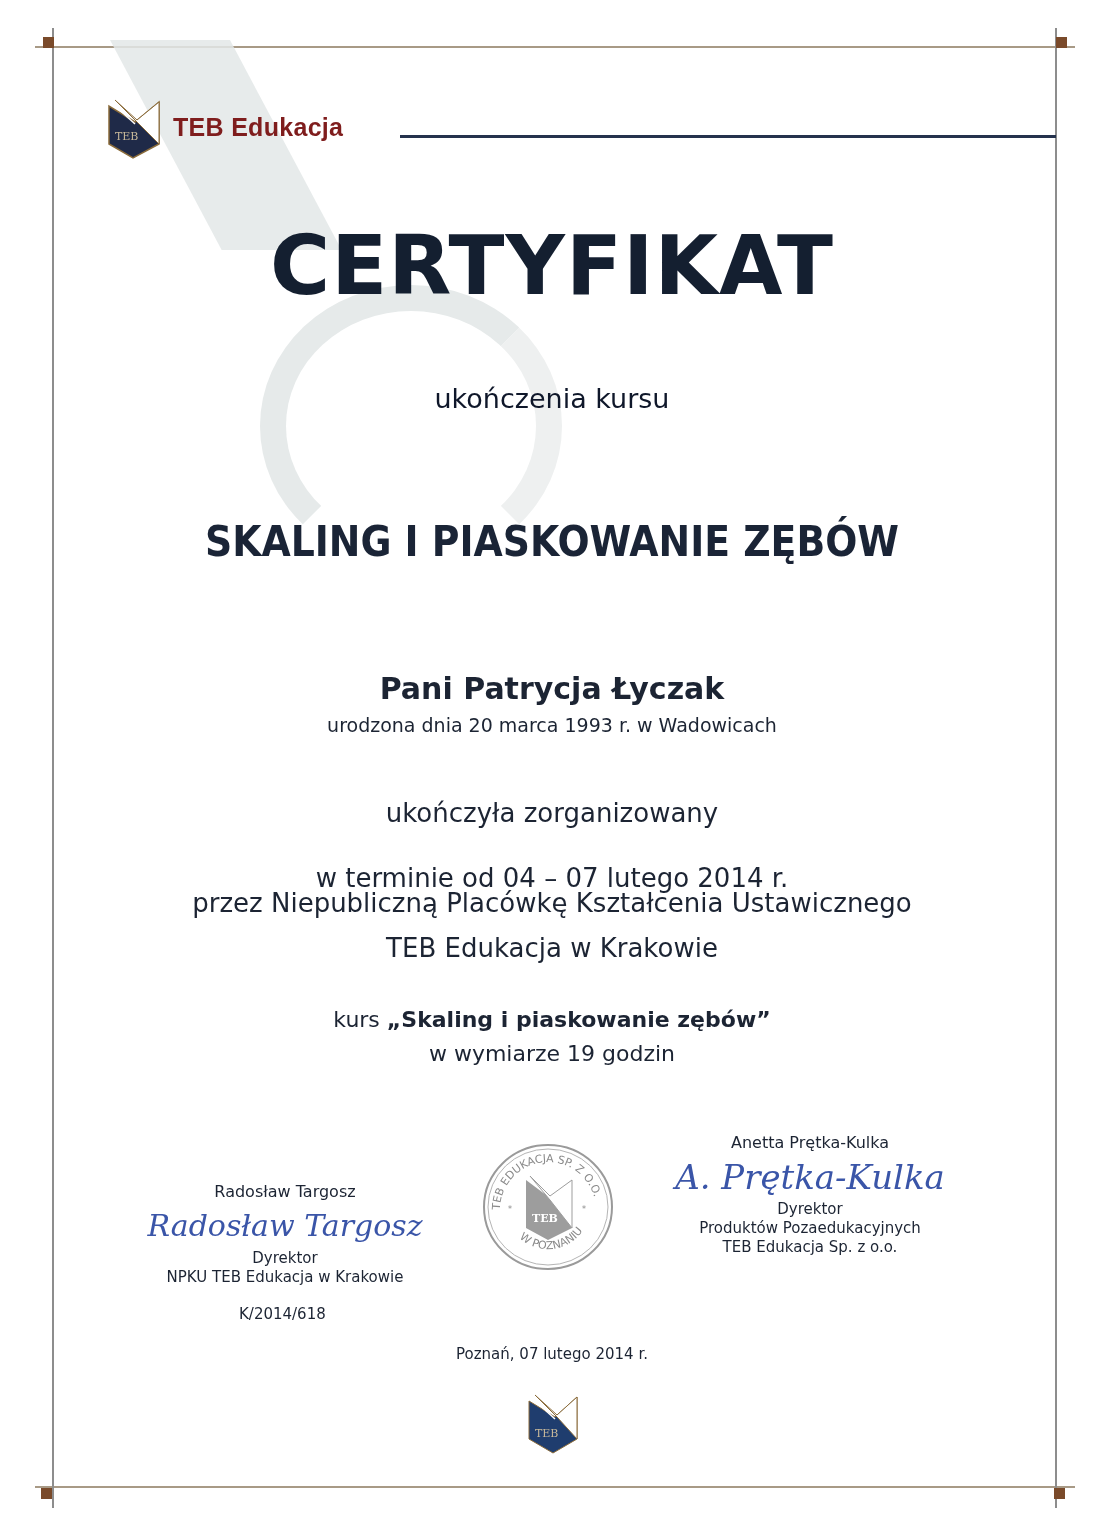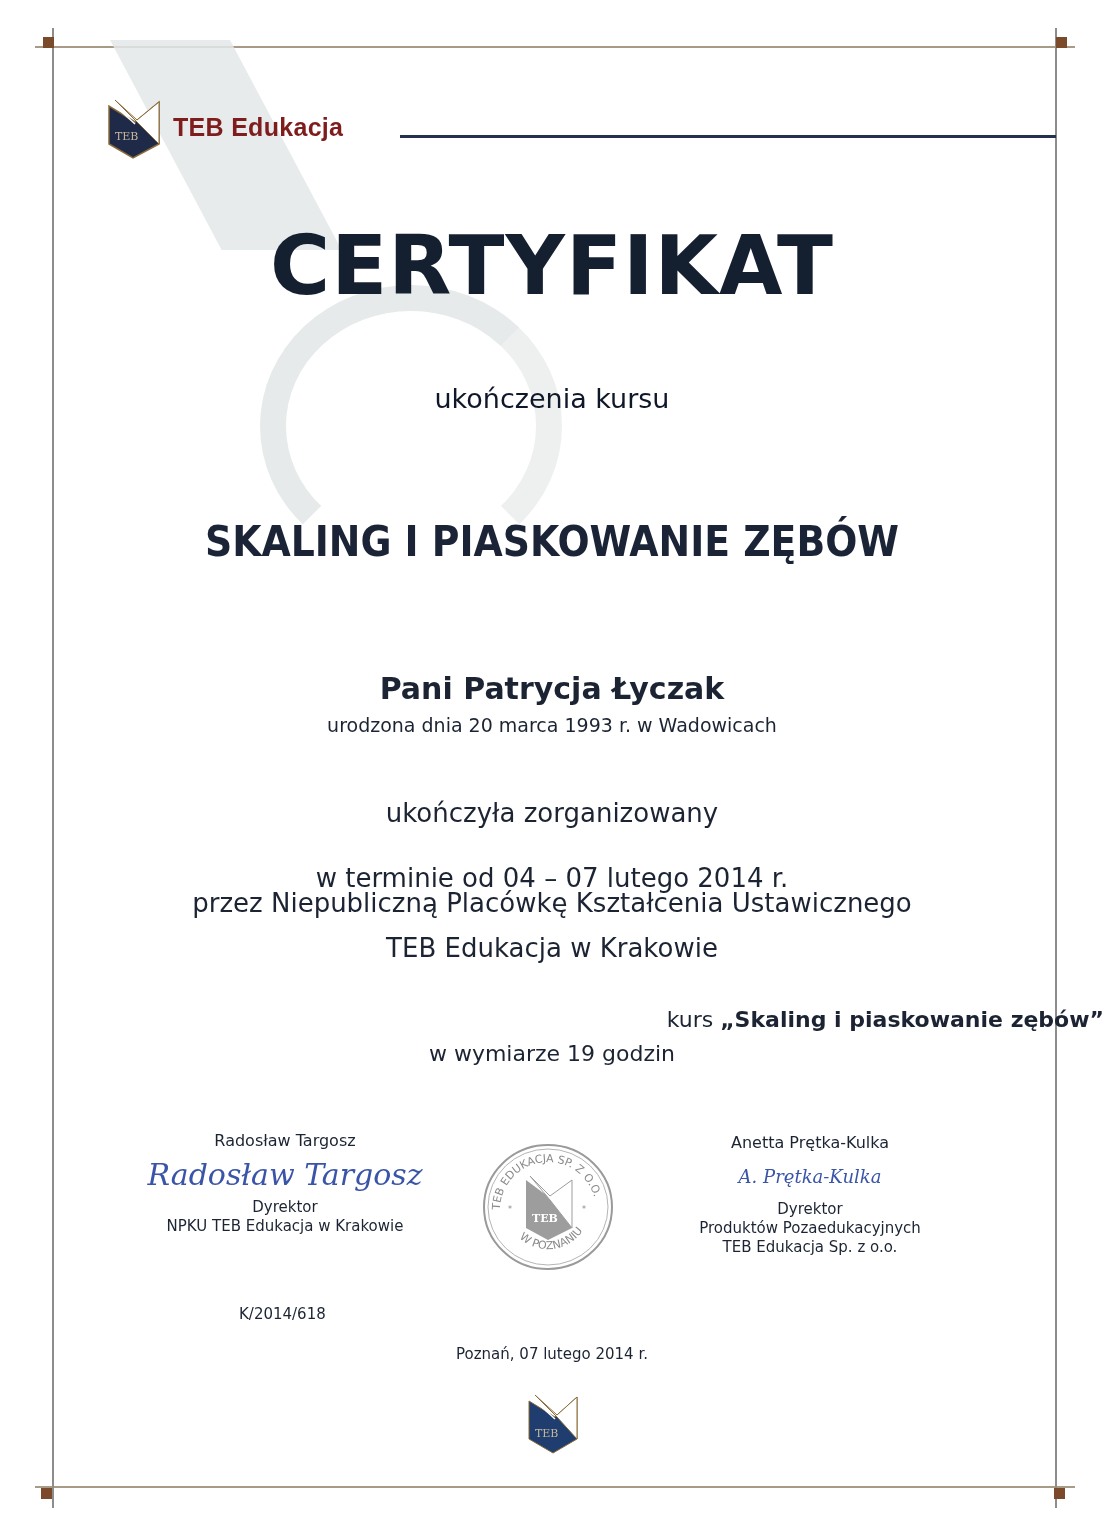--- a/index.html
+++ b/index.html
@@ -56,26 +56,26 @@
 <div class="center subtitle">ukończenia kursu</div>
 <div class="center course">SKALING I PIASKOWANIE ZĘBÓW</div>
 <div class="center name">Pani Patrycja Łyczak</div>
 <div class="center body-line" style="top:714px; font-size:19px;">urodzona dnia 20 marca 1993 r. w Wadowicach</div>
 
 <div class="center body-line" style="top:798px;">ukończyła zorganizowany</div>
 <div class="center body-line" style="top:843px;margin-top:20px;">w terminie od 04 – 07 lutego 2014 r.</div>
 <div class="center body-line" style="top:888px;">przez Niepubliczną Placówkę Kształcenia Ustawicznego</div>
 <div class="center body-line" style="top:933px;">TEB Edukacja w Krakowie</div>
 
-<div class="center body-line" style="top:1007px; font-size:22px;text-align:right;">
+<div class="center body-line" style="top:1007px; font-size:22px;">
   <span>kurs </span><span style="font-weight:bold;">„Skaling i piaskowanie zębów”</span>
 </div>
 <div class="center body-line" style="top:1041px; font-size:22px;">w wymiarze 19 godzin</div>
 
-<div class="sig" style="left:130px; top:1131px; width:310px;">
+<div class="sig" style="left:130px; top:1182px; width:310px;">
   <div class="signame">Radosław Targosz</div>
   <div class="handwriting" style="height:42px; line-height:42px; margin:4px 0 2px 0;">Radosław Targosz</div>
   <div>Dyrektor</div>
   <div>NPKU TEB Edukacja w Krakowie</div>
 </div>
 
 <div class="abs" style="left:478px; top:1140px; width:140px; height:135px;">
   <svg width="140" height="135" viewBox="0 0 140 135">
     <defs>
       <path id="arcTop" d="M 22,70 A 48,48 0 0 1 118,70"></path>
@@ -88,21 +88,21 @@
     <polygon points="48,40 48,88 70,100 94,88 94,40 72,58" fill="#9d9d9d"></polygon>
     <polygon points="52,36 72,56 94,40 94,88 72,60" fill="#ffffff" stroke="#9d9d9d"></polygon>
     <text x="54" y="82" font-family="DejaVu Serif, serif" font-size="11" font-weight="bold" fill="#ffffff">TEB</text>
     <text x="30" y="72" font-size="8" fill="#8a8a8a">*</text>
     <text x="104" y="72" font-size="8" fill="#8a8a8a">*</text>
   </svg>
 </div>
 
 <div class="sig" style="left:670px; top:1133px; width:280px;">
   <div class="signame">Anetta Prętka-Kulka</div>
-  <div class="handwriting" style="height:42px; line-height:42px; margin:4px 0 2px 0; font-size:18px;">A. Prętka-Kulka</div>
+  <div class="handwriting" style="height:42px; line-height:42px; margin:4px 0 2px 0; font-size:34px;">A. Prętka-Kulka</div>
   <div>Dyrektor</div>
   <div>Produktów Pozaedukacyjnych</div>
   <div>TEB Edukacja Sp. z o.o.</div>
 </div>
 
 <div class="abs" style="left:239px; top:1305px; font-size:15px;">K/2014/618</div>
 <div class="center" style="top:1345px; font-size:15px;">Poznań, 07 lutego 2014 r.</div>
 
 <div class="abs" style="left:527px; top:1393px; width:52px; height:62px;">
   <svg width="52" height="62" viewBox="0 0 52 62">

